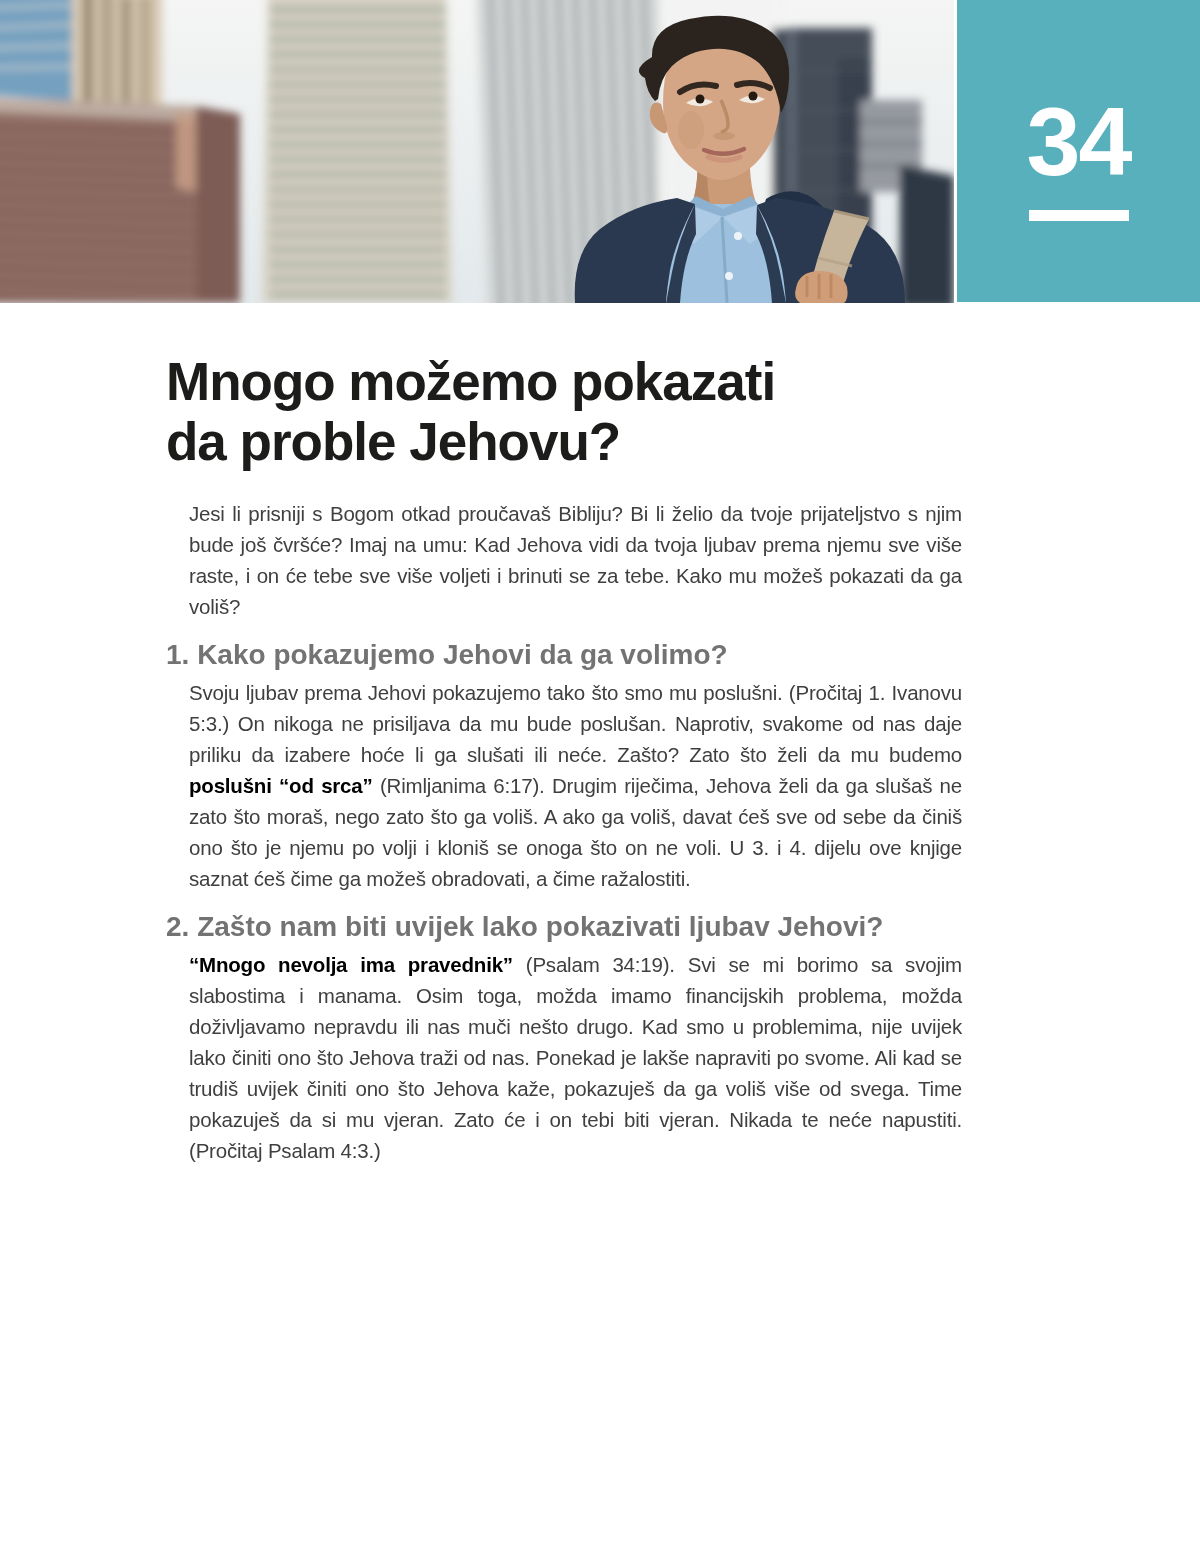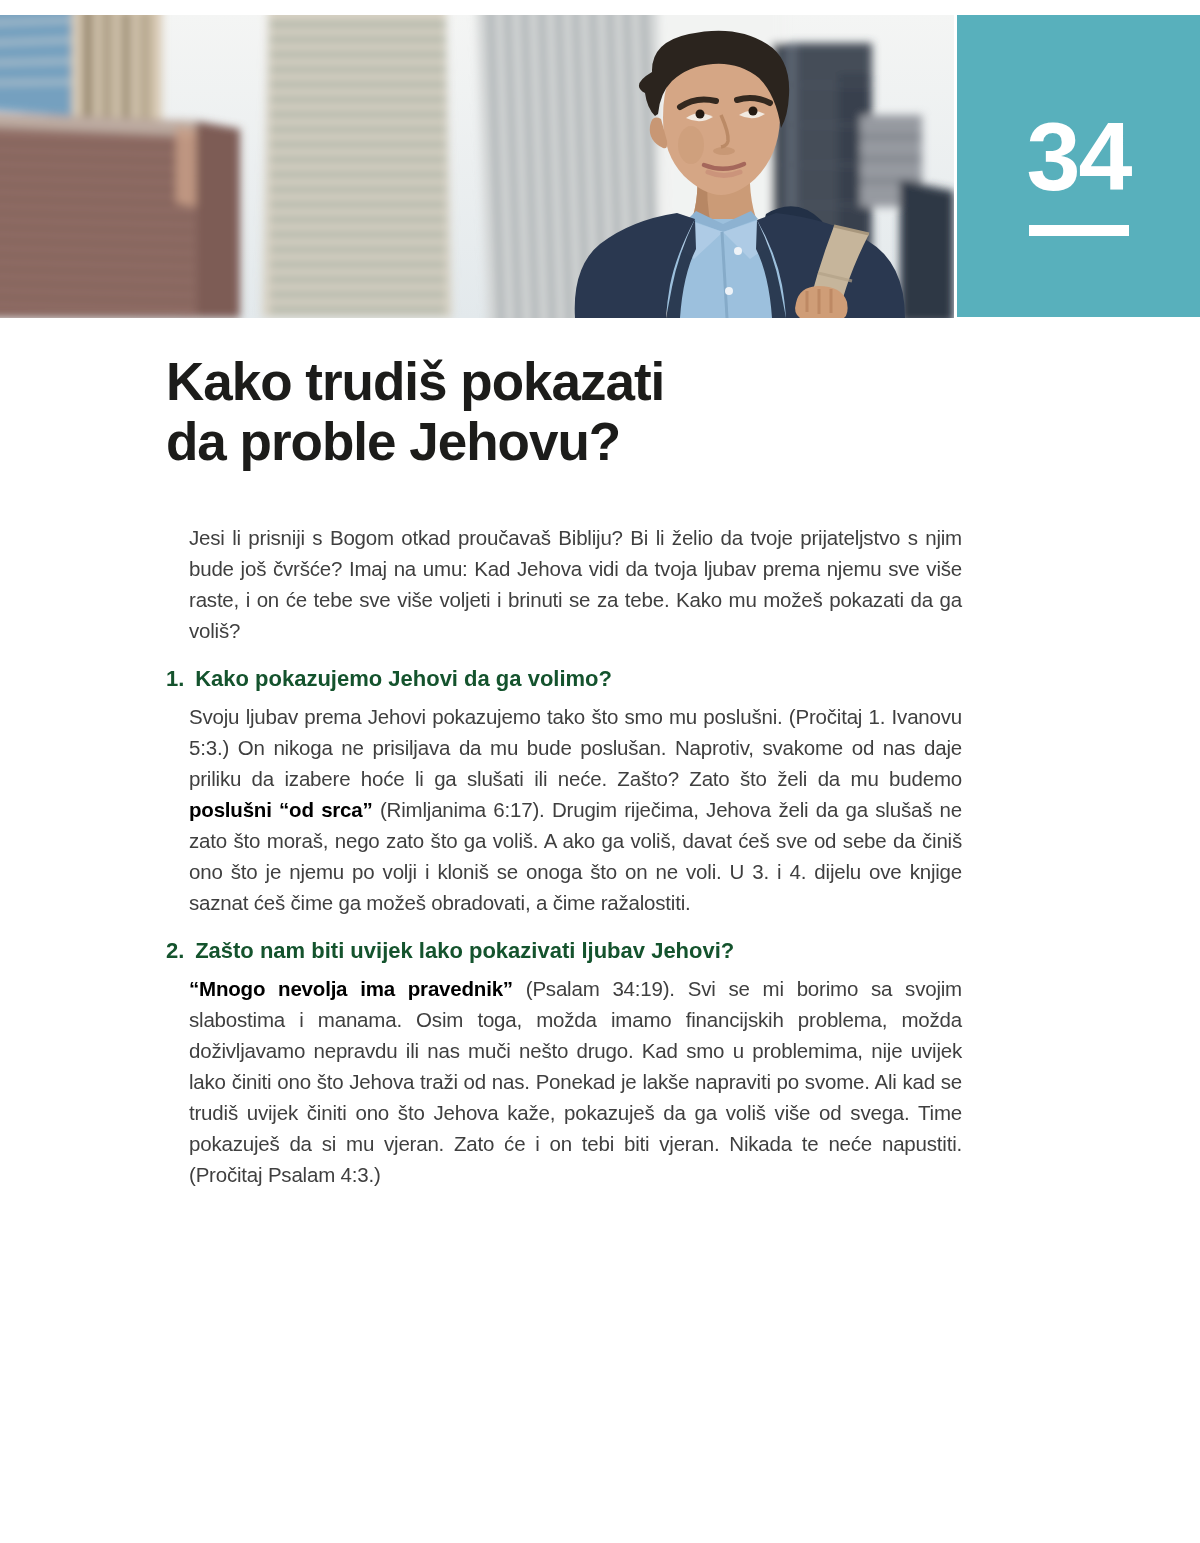--- a/index.html
+++ b/index.html
@@ -3,21 +3,21 @@
 <meta charset="utf-8">
 <style>
   html,body { margin:0; padding:0; background:#ffffff; }
   .page {
     position:relative; width:1200px; height:1543px;
     background:#ffffff; overflow:hidden;
     font-family:"Liberation Sans", sans-serif;
   }
 
   
-  .hero { position:absolute; left:0; top:15px; width:1200px; height:303px;border-radius:12px; }
+  .hero { position:absolute; left:0; top:0; width:1200px; height:303px;border-radius:12px; }
   .hero-photo {
     position:absolute; left:0; top:0; width:954px; height:303px;
     overflow:hidden; background:#eceff1;
   }
   .chapter-badge {
     position:absolute; left:957px; top:0; width:243px; height:302px;
     background:#58B0BC;
     display:flex; flex-direction:column; align-items:center; justify-content:center;
     padding-top:12px; box-sizing:border-box;
   }
@@ -33,25 +33,25 @@
     font-size:53px; line-height:60px; font-weight:bold;
     letter-spacing:-1px; color:#1c1c1a;
   }
   .title-line { display:block; }
   .intro, .section-body {
     margin:0 0 0 189px; width:773px;
     font-size:20.5px; line-height:31px; letter-spacing:-0.2px;
     color:#3f3f3f; text-align:justify;
     hyphens:manual; -webkit-hyphens:manual;
   }
-  .intro { margin-top:50px; }
+  .intro { margin-top:26px; }
   .lesson-section { margin-top:19px; }
   .section-heading {
     margin:4px 0 0 166px; padding:0;
-    font-size:22px; line-height:28px; font-weight:bold; color:#14532d;
+    font-size:28px; line-height:28px; font-weight:bold; color:#737373;
   }
   .section-number { display:inline-block; min-width:23px; }
   .section-body { margin-top:8px; }
   .section-body b { font-weight:bold; color:#000000; }
 </style>
 </head>
 <body>
 
 <div class="page">
 
@@ -222,21 +222,21 @@
     </div>
 
     <div class="chapter-badge">
       <div class="chapter-number">34</div>
       <div class="chapter-underline"></div>
     </div>
   </header>
 
   <main class="content">
     <h1 class="title">
-      <span class="title-line">Kako trudiš pokazati</span>
+      <span class="title-line">Mnogo možemo pokazati</span>
       <span class="title-line">da proble Jehovu?</span>
     </h1>
 
     <p class="intro">Jesi li prisniji s Bogom otkad proučavaš Bibliju? Bi li želio da tvoje prijatelj­stvo s njim bude još čvršće? Imaj na umu: Kad Jehova vidi da tvoja ljubav prema njemu sve više raste, i on će tebe sve više voljeti i brinuti se za tebe. Kako mu možeš pokazati da ga voliš?</p>
 
     <section class="lesson-section">
       <h2 class="section-heading">
         <span class="section-number">1.</span>
         <span class="section-heading-text">Kako pokazujemo Jehovi da ga volimo?</span>
       </h2>

